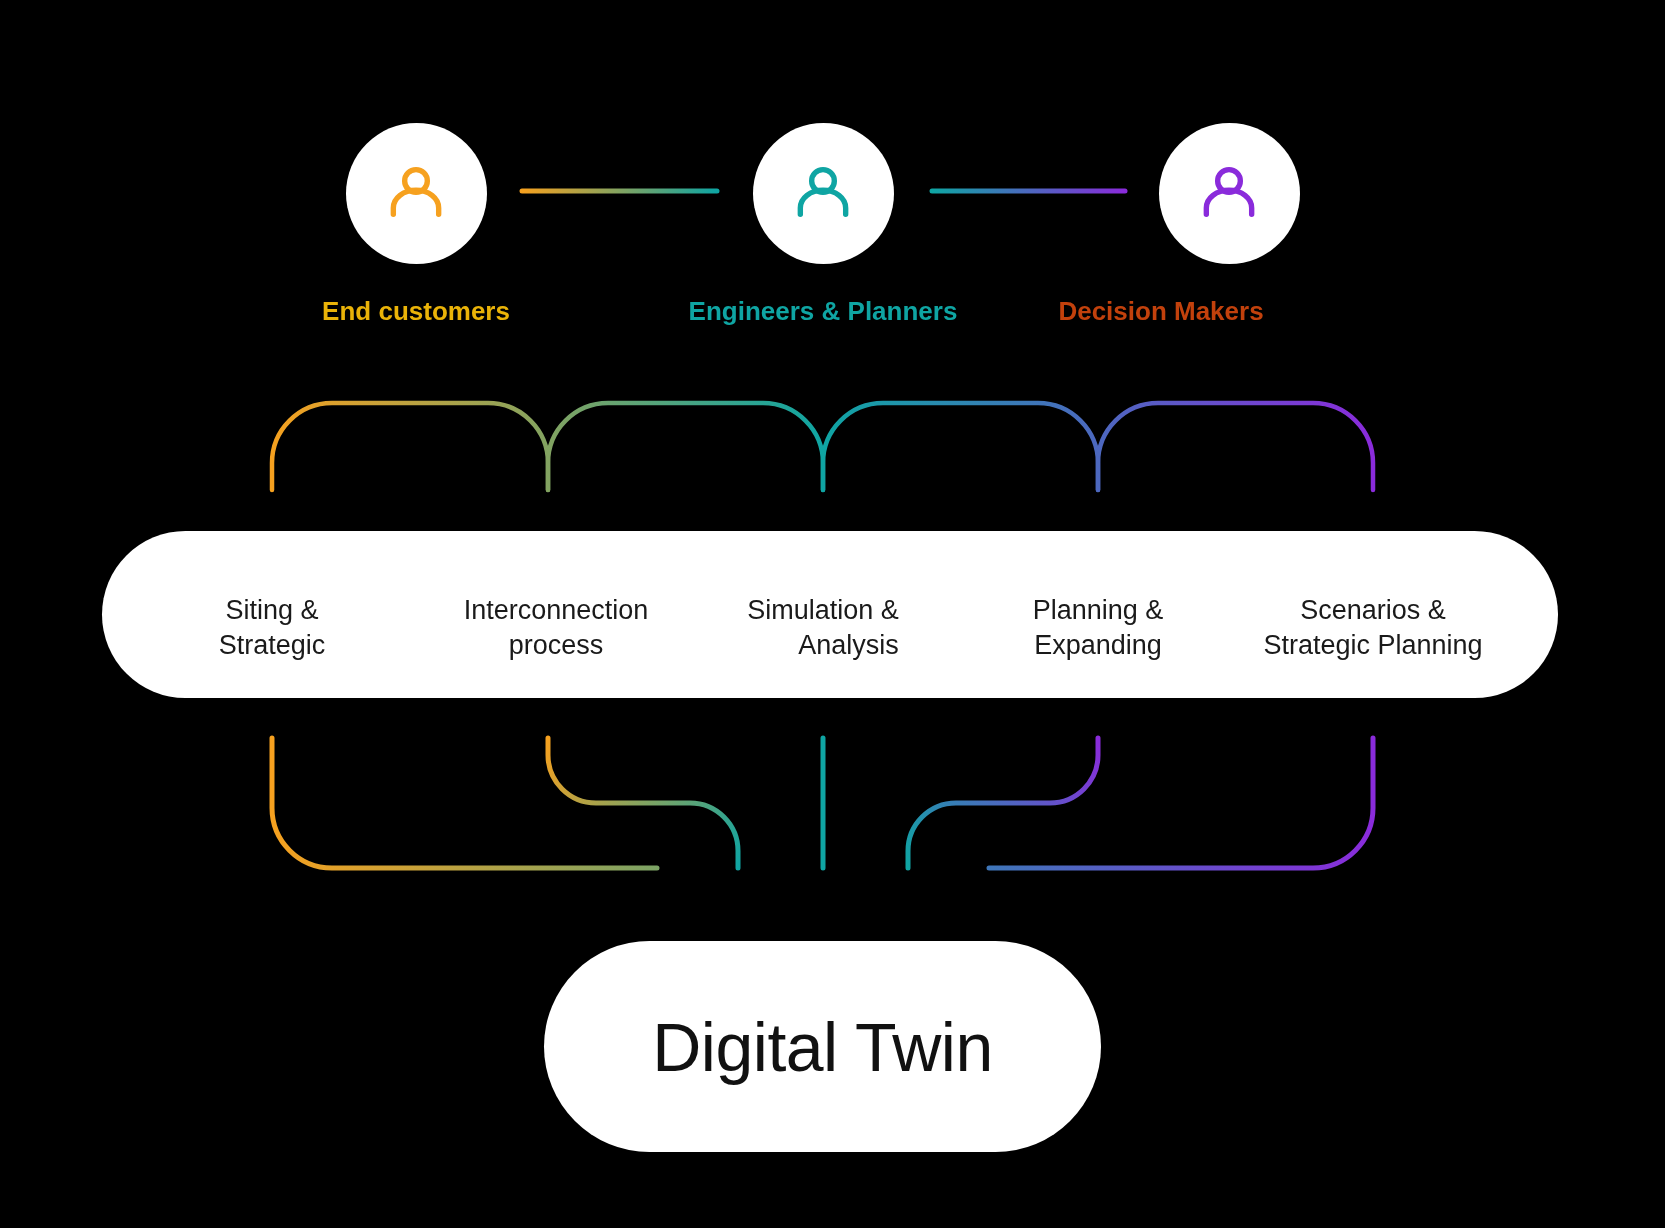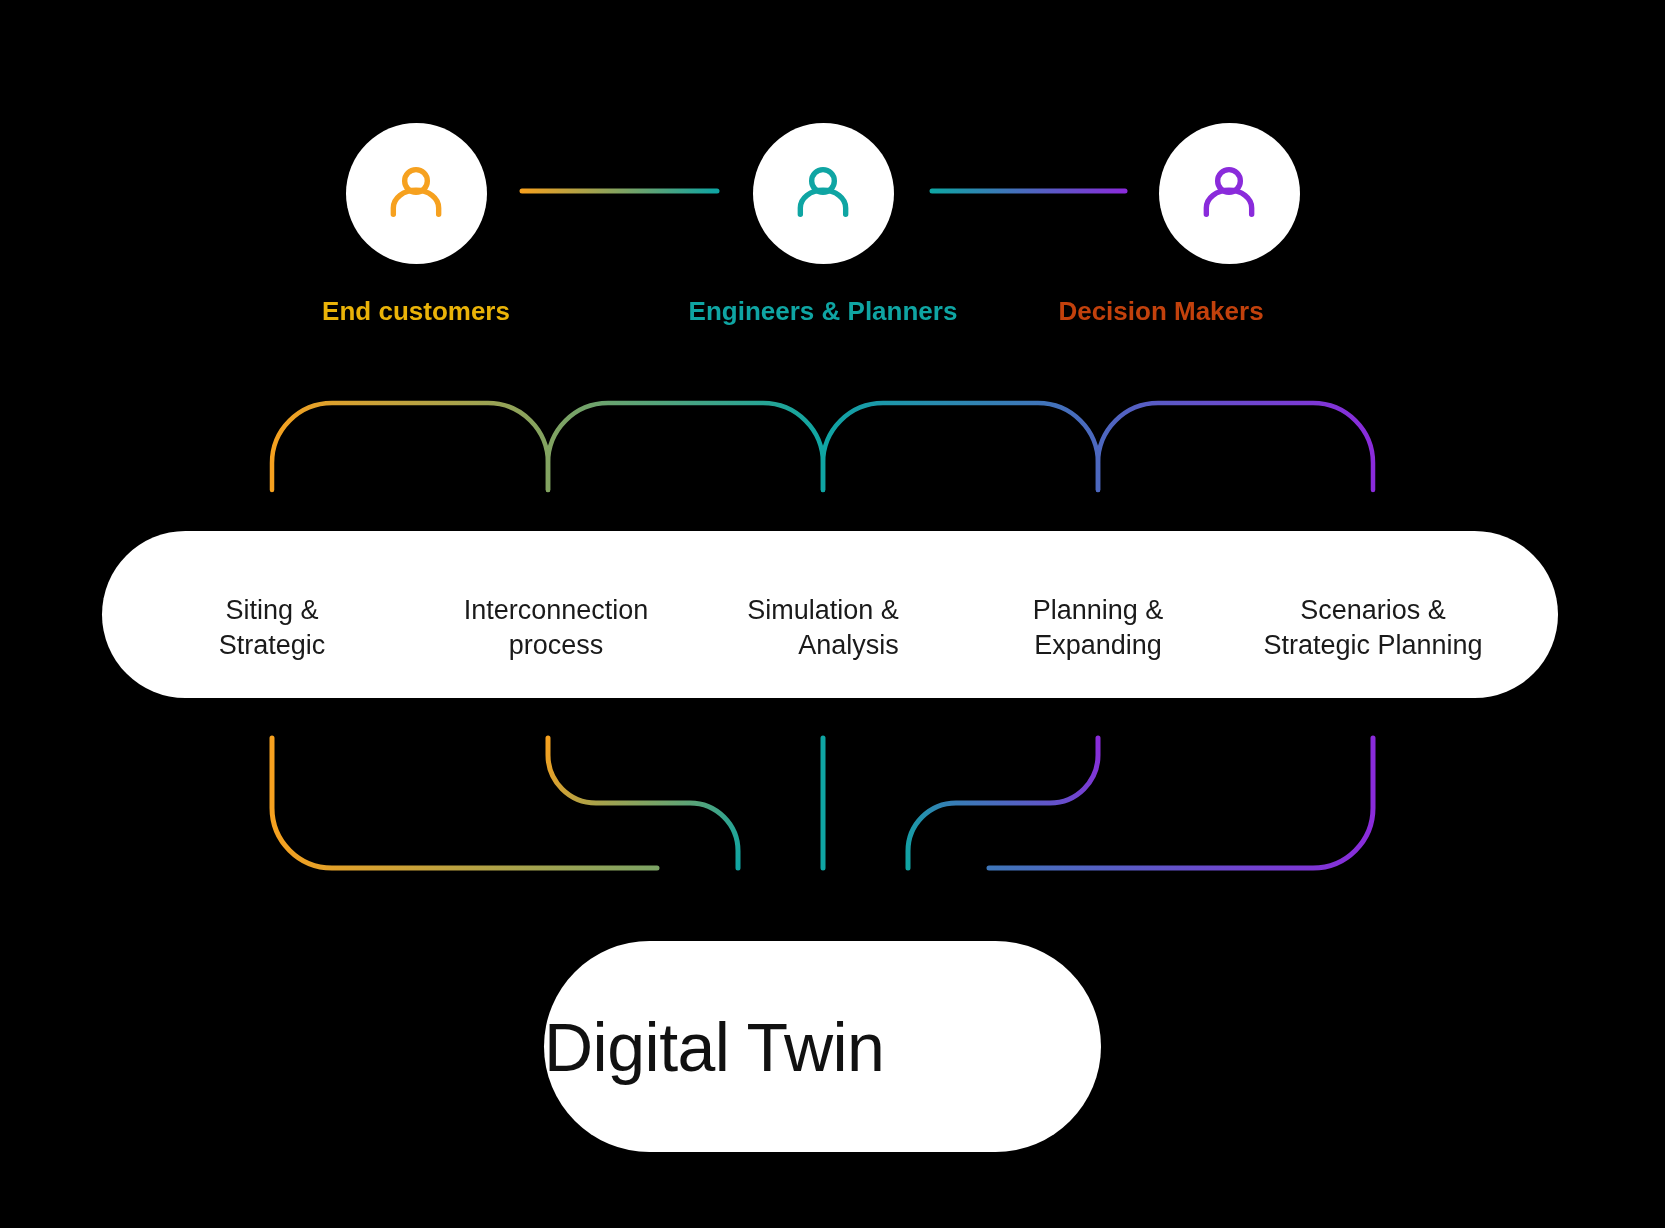--- a/index.html
+++ b/index.html
@@ -22,21 +22,21 @@
   }
   .cap-label{
     position:absolute;top:531px;height:194px;transform:translateX(-50%);
     display:flex;flex-direction:column;justify-content:center;align-items:center;
     text-align:center;color:#1a1a1a;font-size:27px;font-weight:500;line-height:35px;
     white-space:nowrap;
   }
   .twin-pill{
     position:absolute;left:544px;top:941px;width:557px;height:211px;
     background:#fff;border-radius:106px;
-    display:flex;align-items:center;justify-content:flex-start;
+    display:flex;align-items:center;justify-content:center;
   }
   .twin-label{
     color:#111;font-size:68px;font-weight:500;letter-spacing:-0.5px;white-space:nowrap;
   }
 </style>
 </head>
 <body>
 
 <div class="canvas">
 

